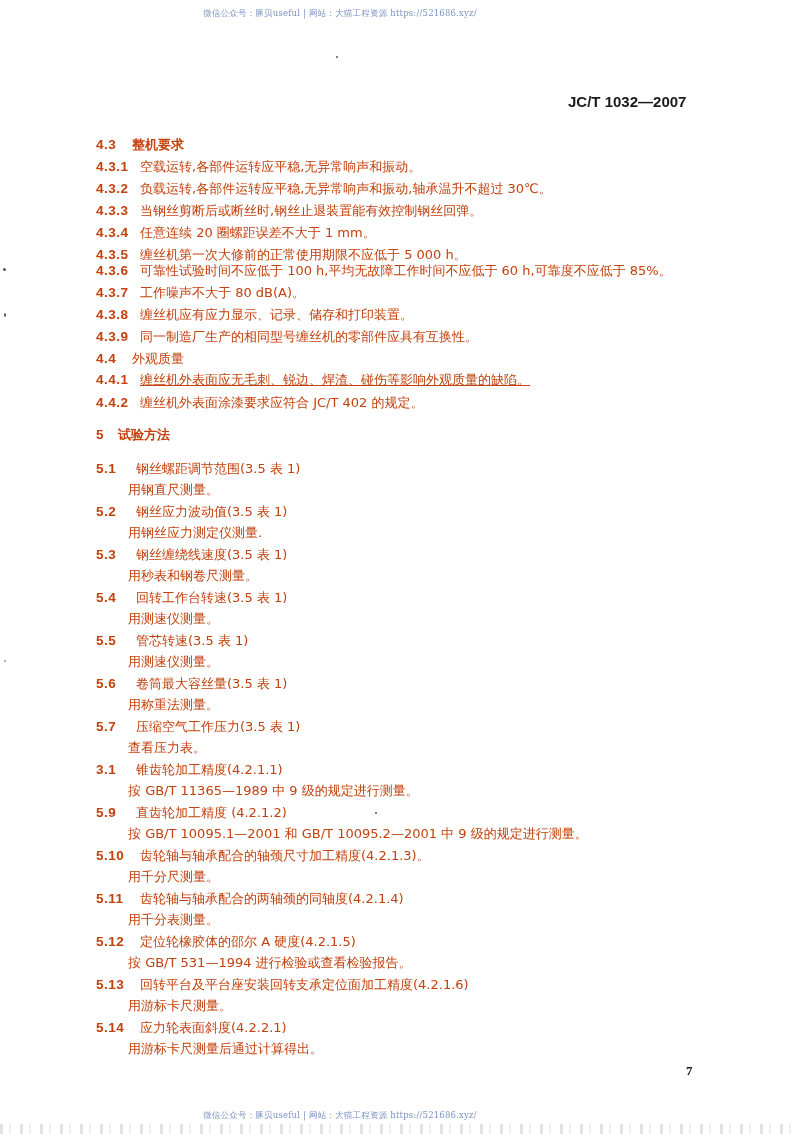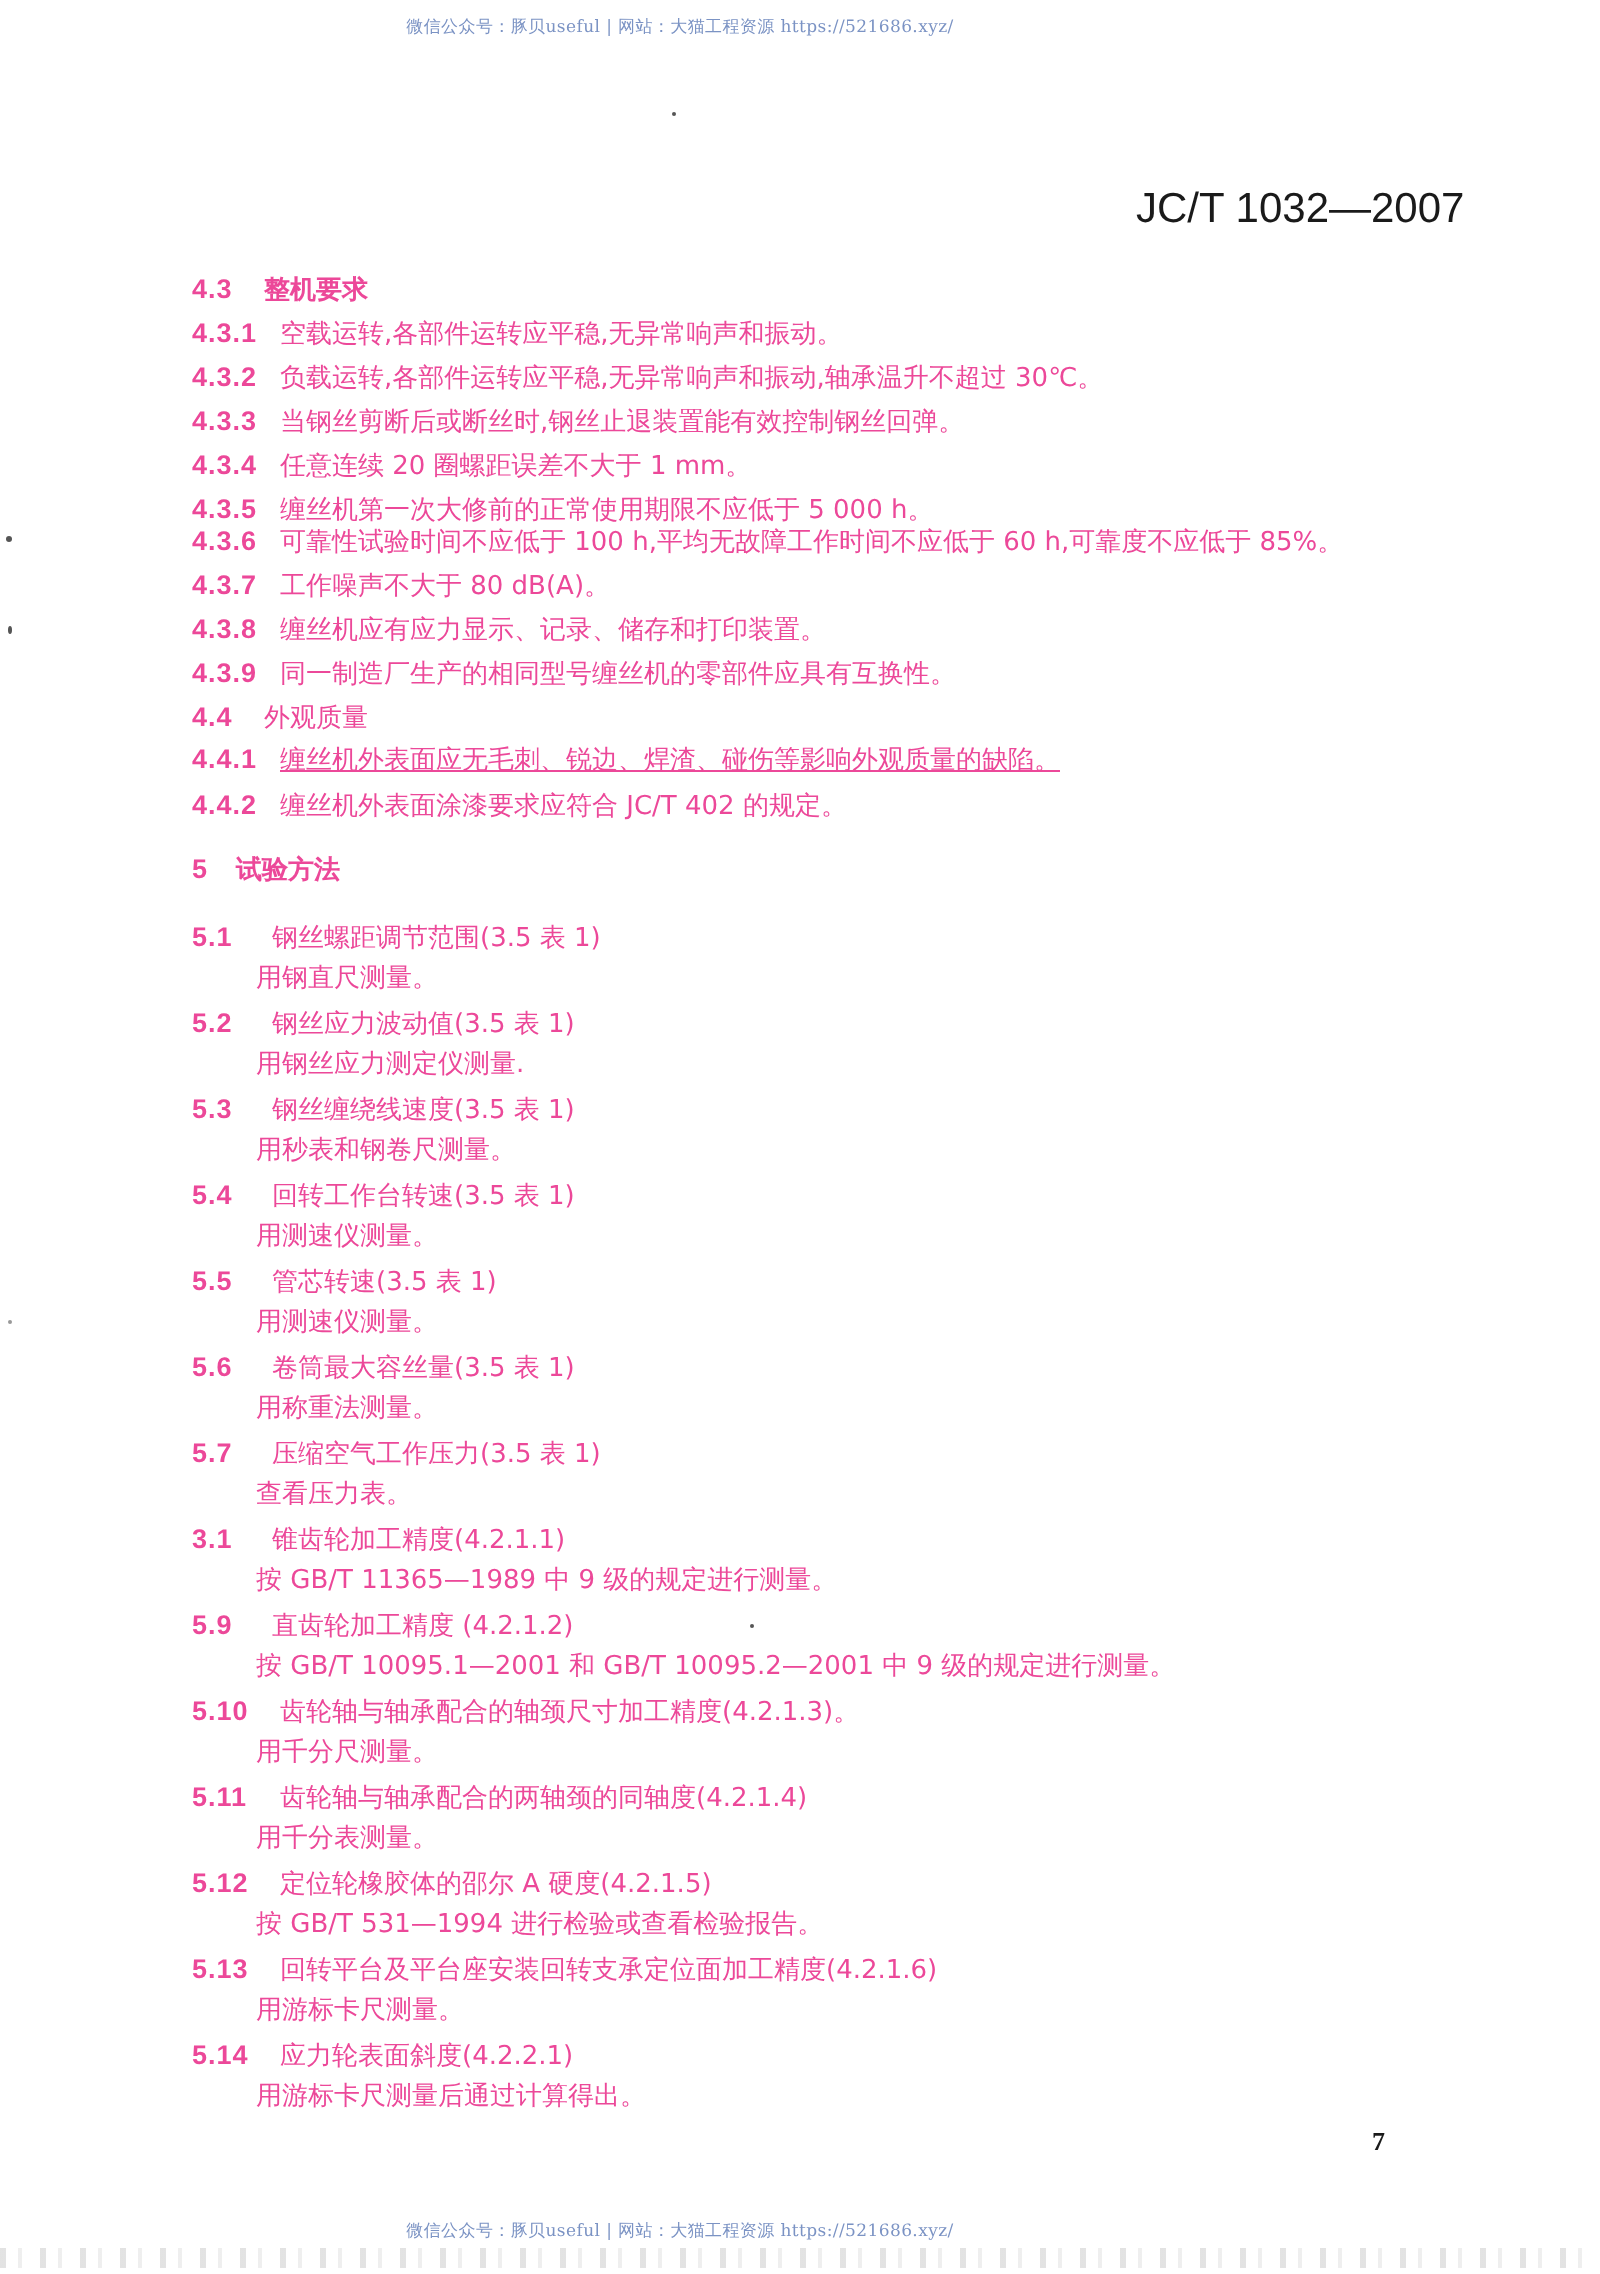--- a/index.html
+++ b/index.html
@@ -14,26 +14,26 @@
   .watermark {
     position: absolute; left: 0; width: 680px; text-align: center;
     font-family: "DejaVu Serif", "Liberation Serif", serif;
     font-size: 8.5px; color: #7b93c4; letter-spacing: 0.2px;
   }
   .wm-top { top: 8px; }
   .wm-bottom { top: 1110px; }
   .std-code {
     position: absolute; left: 568px; top: 93px;
     font-family: "Liberation Sans", sans-serif;
-    font-weight: normal; font-size: 21px; color: #1a1a1a;
+    font-weight: bold; font-size: 15px; color: #1a1a1a;
   }
   .content { position: absolute; left: 96px; top: 0; width: 640px; }
   .line {
     position: absolute; left: 0; white-space: nowrap;
-    font-size: 13px; line-height: 16px; color: #ec4899;
+    font-size: 13px; line-height: 16px; color: #c2410c;
   }
   .num {
     display: inline-block;
     font-family: "Liberation Sans", sans-serif;
     font-weight: bold; font-size: 13.5px;
     letter-spacing: 0.5px;
   }
   .n3 { width: 44px; }
   .n2 { width: 36px; }
   .n5 { width: 40px; }

